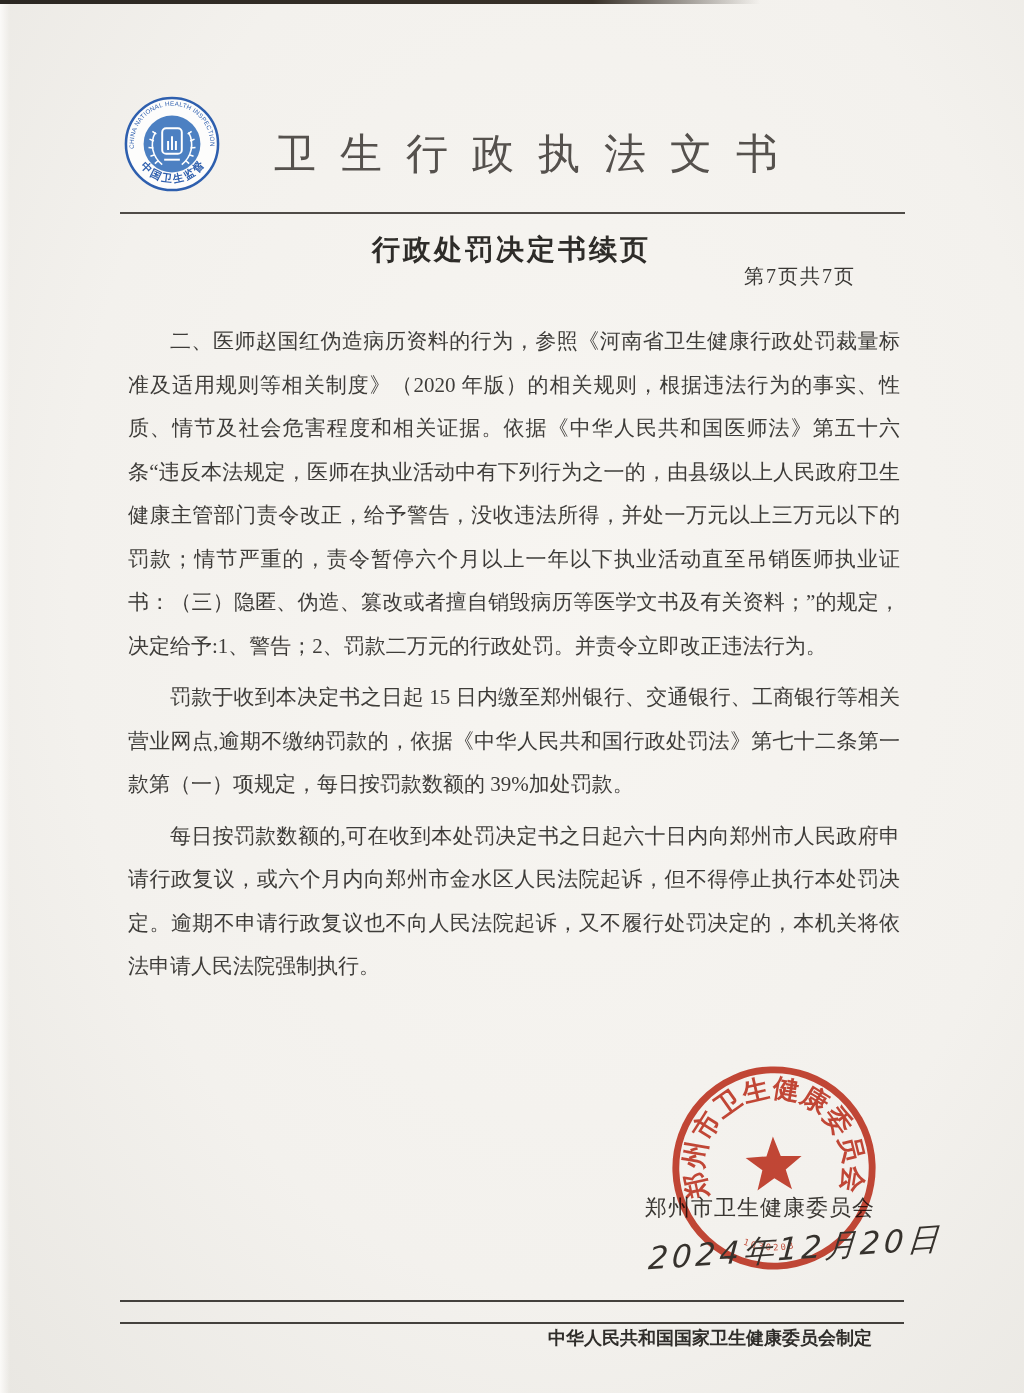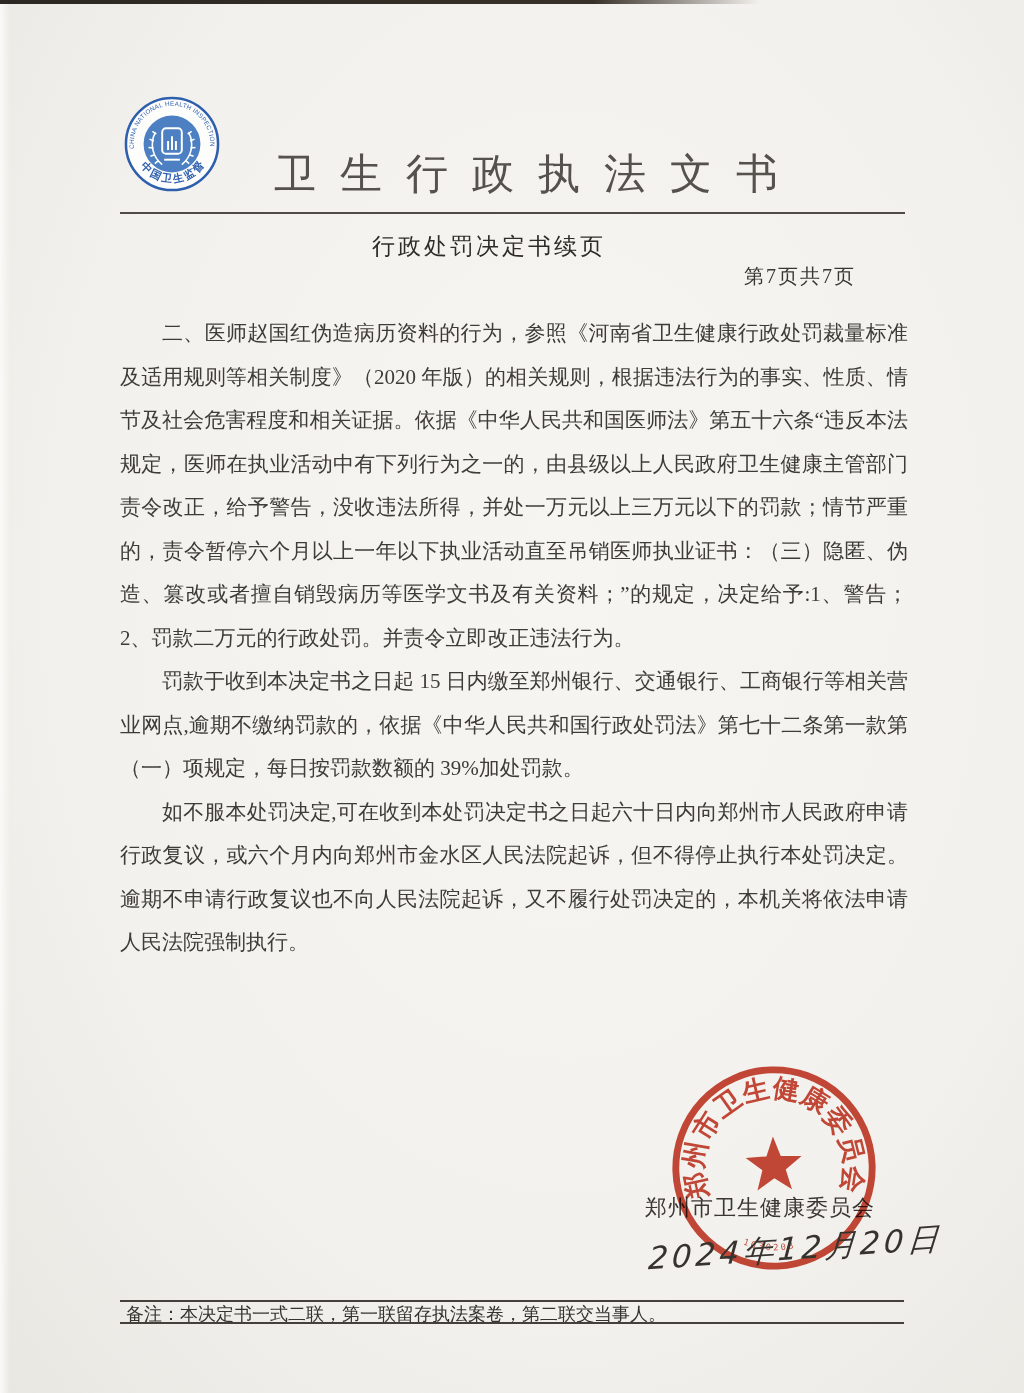--- a/index.html
+++ b/index.html
@@ -12,38 +12,38 @@
     font-family:"Liberation Serif", serif;
     color:#3d3b38;
   }
   .top-edge-artifact {
     position:absolute; left:0; top:0; width:760px; height:4px;
     background:linear-gradient(90deg, #2b2722 0%, #383129 78%, rgba(56,49,41,0) 100%);
   }
   .emblem { position:absolute; left:123px; top:93px; width:98px; height:102px; }
   .header-title {
     position:absolute; left:274px; top:126px; white-space:nowrap;
-    font-size:42px; letter-spacing:24px; color:#55514d;margin-top:20px;
+    font-size:42px; letter-spacing:24px; color:#55514d;
   }
   .header-rule {
     position:absolute; left:120px; top:212px; width:785px; height:2px; background:#4f4b47;
   }
   .doc-title {
     position:absolute; left:372px; top:231px; white-space:nowrap;
-    font-size:23px; font-weight:400; letter-spacing:3px; color:#2e2c29;
+    font-size:28px; font-weight:700; letter-spacing:3px; color:#2e2c29;
     font-family:"Liberation Sans", sans-serif;
   }
   .page-indicator {
     position:absolute; left:744px; top:263px; font-size:20px; letter-spacing:2px; color:#393734;
   }
   .body-text {
     position:absolute; left:120px; top:312px; width:788px;
     font-size:21px; line-height:43.5px; text-align:justify; color:#3e3c39;
   }
-  .body-text p { margin:0; text-indent:2em; }
+  .body-text p { margin:8px; text-indent:2em; }
   .sign-org {
     position:absolute; left:645px; top:1193px; font-size:22px; letter-spacing:1px;
     color:#3a3733; z-index:1; white-space:nowrap;
   }
   .seal {
     position:absolute; left:666px; top:1060px; width:216px; height:216px;
     mix-blend-mode:multiply; opacity:.92; z-index:2; transform:rotate(-2deg);
   }
   .sign-date {
     position:absolute; left:648px; top:1228px; z-index:3; white-space:nowrap;
@@ -102,21 +102,21 @@
 
   <div class="header-title">卫生行政执法文书</div>
   <div class="header-rule"></div>
 
   <div class="doc-title">行政处罚决定书续页</div>
   <div class="page-indicator">第7页共7页</div>
 
   <div class="body-text">
     <p>二、医师赵国红伪造病历资料的行为，参照《河南省卫生健康行政处罚裁量标准及适用规则等相关制度》（2020 年版）的相关规则，根据违法行为的事实、性质、情节及社会危害程度和相关证据。依据《中华人民共和国医师法》第五十六条“违反本法规定，医师在执业活动中有下列行为之一的，由县级以上人民政府卫生健康主管部门责令改正，给予警告，没收违法所得，并处一万元以上三万元以下的罚款；情节严重的，责令暂停六个月以上一年以下执业活动直至吊销医师执业证书：（三）隐匿、伪造、篡改或者擅自销毁病历等医学文书及有关资料；”的规定，决定给予:1、警告；2、罚款二万元的行政处罚。并责令立即改正违法行为。</p>
     <p>罚款于收到本决定书之日起 15 日内缴至郑州银行、交通银行、工商银行等相关营业网点,逾期不缴纳罚款的，依据《中华人民共和国行政处罚法》第七十二条第一款第（一）项规定，每日按罚款数额的 39%加处罚款。</p>
-    <p>如不服本处罚决定,可在收到本处罚决定书之日起六十日内向郑州市人民政府申请行政复议，或六个月内向郑州市金水区人民法院起诉，但不得停止执行本处罚决定。逾期不申请行政复议也不向人民法院起诉，又不履行处罚决定的，本机关将依法申请人民法院强制执行。</p>
+    <p>每日按罚款数额的,可在收到本处罚决定书之日起六十日内向郑州市人民政府申请行政复议，或六个月内向郑州市金水区人民法院起诉，但不得停止执行本处罚决定。逾期不申请行政复议也不向人民法院起诉，又不履行处罚决定的，本机关将依法申请人民法院强制执行。</p>
   </div>
 
   <div class="sign-org">郑州市卫生健康委员会</div>
 
   <svg class="seal" viewBox="0 0 220 220">
     <defs>
       <path id="sealArc" d="M 43.7 138.1 A 72 72 0 1 1 176.3 138.1"></path>
       <path id="sealSerialArc" d="M 71.9 184.8 A 84 84 0 0 0 148.1 184.8"></path>
     </defs>
     <circle cx="110" cy="110" r="100" fill="none" stroke="#c63a28" stroke-width="7"></circle>
@@ -125,16 +125,16 @@
       <textPath href="#sealArc" startOffset="2">郑州市卫生健康委员会</textPath>
     </text>
     <text class="seal-serial">
       <textPath href="#sealSerialArc" startOffset="4">1030203</textPath>
     </text>
   </svg>
 
   <div class="sign-date">2024年12月20日</div>
 
   <div class="footer-rule-1"></div>
-  <div class="footer-note">备注：本决定书一式二联，第一联留存执法案卷，第二联交当事人。</div>
   <div class="footer-rule-2"></div>
+  <div class="footer-issuer">中华人民共和国国家卫生健康委员会制定</div>
 
 </div>
 
 </body></html>

